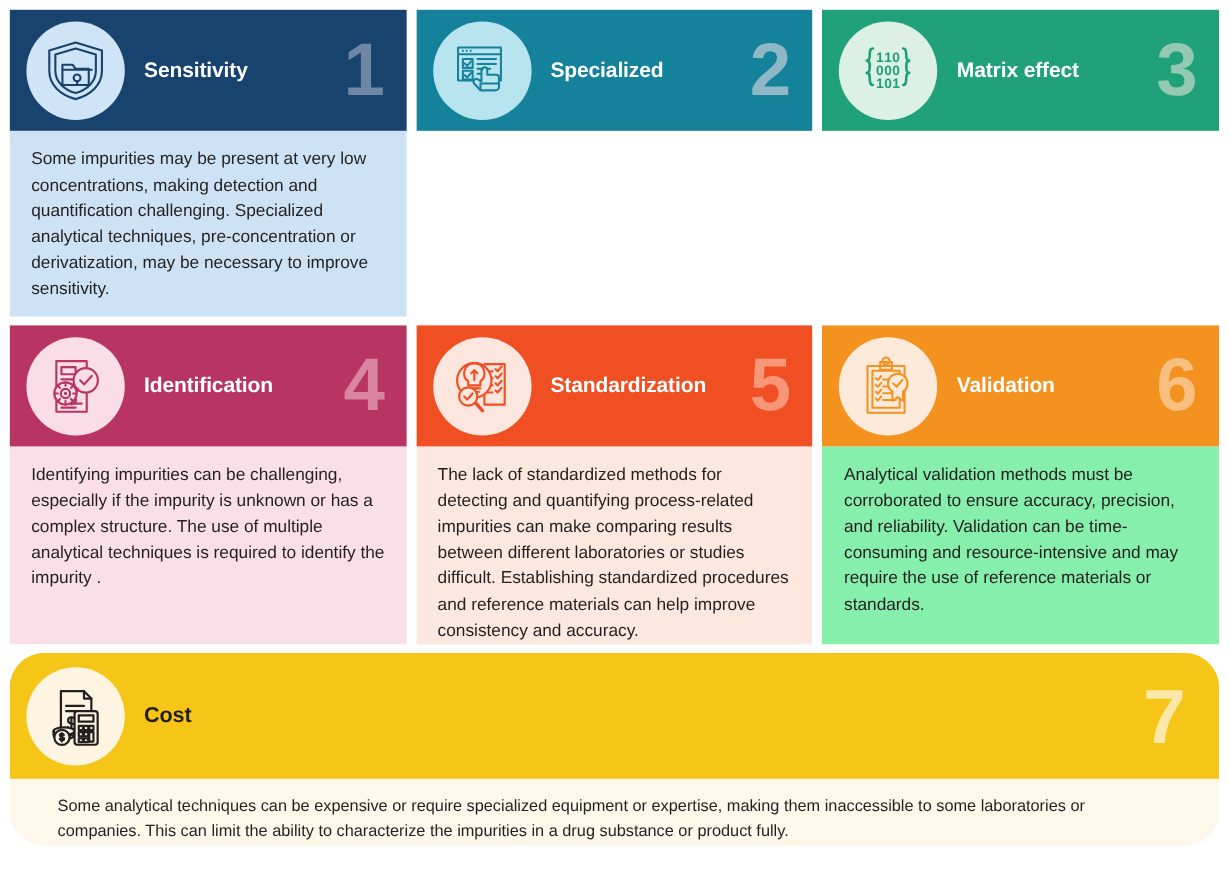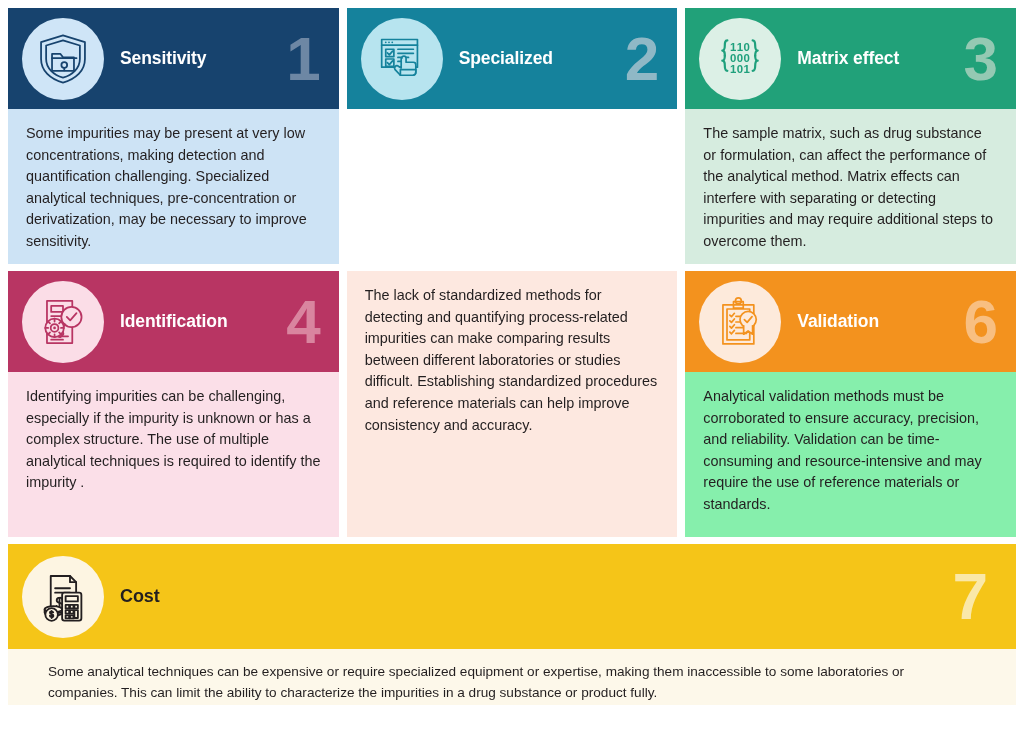--- a/index.html
+++ b/index.html
@@ -33,21 +33,21 @@
   .row-2 { height: 266px; }
   .row-3 { height: 161px; }
 
   .card {
     flex: 1 1 0;
     display: flex;
     flex-direction: column;
     overflow: hidden;
     min-width: 0;
   }
-  .card.full { flex: 1 1 100%; }
+  .card.full { flex: 1 1 100%; border-radius: 29px; }
 
   .card-head {
     position: relative;
     height: 101px;
     flex: 0 0 101px;
     display: flex;
     align-items: center;
     padding-left: 14px;
     box-sizing: border-box;
   }
@@ -184,23 +184,20 @@
                 <text x="24" y="49">1</text>
                   <text x="32" y="49">0</text>
                   <text x="40" y="49">1</text>
               </g>
             </svg>
           </span>
         </div>
         <div class="card-title">Matrix effect</div>
         <div class="card-num" style="color:#94c9b3">3</div>
       </div>
-      <div class="card-body" style="background:#d6ecdf">
-        <p>The sample matrix, such as drug substance or formulation, can affect the performance of the analytical method. Matrix effects can interfere with separating or detecting impurities and may require additional steps to overcome them.</p>
-      </div>
     </div>
 
   </div>
 
   <div class="row row-2">
 
     <div class="card">
       <div class="card-head" style="background:#b83563">
         <div class="badge" style="background:#fbdde7">
           <span>
@@ -224,20 +221,40 @@
         </div>
         <div class="card-title">Identification</div>
         <div class="card-num" style="color:#d9859f">4</div>
       </div>
       <div class="card-body" style="background:#fbdfe8">
         <p>Identifying impurities can be challenging, especially if the impurity is unknown or has a complex structure. The use of multiple analytical techniques is required to identify the impurity .</p>
       </div>
     </div>
 
     <div class="card">
+      <div class="card-head" style="background:#f04e23">
+        <div class="badge" style="background:#fde6dd">
+          <span>
+            <svg width="54" height="54" viewBox="0 0 64 64" fill="none" stroke="#f04e23" stroke-width="2.1" stroke-linejoin="round" stroke-linecap="round">
+              <rect x="34" y="10" width="20" height="40"></rect>
+              <path d="M37 17 h5 M37 24 h5 M37 31 h5 M37 38 h5"></path>
+              <path d="M45 15 l2 2 l4 -4.6 M45 22 l2 2 l4 -4.6 M45 29 l2 2 l4 -4.6 M45 36 l2 2 l4 -4.6"></path>
+              <circle cx="24" cy="26" r="17" fill="#fde6dd"></circle>
+              <path d="M24 9 a10 10 0 0 1 6 18 v4 h-12 v-4 a10 10 0 0 1 6 -18 z"></path>
+              <path d="M18 34 h12 M19.5 37.5 h9"></path>
+              <path d="M24 16 v10 M21 19 l3 -3 l3 3"></path>
+              <circle cx="18" cy="42" r="9" fill="#fde6dd"></circle>
+              <path d="M14 42 l3 3 l5.4 -6"></path>
+              <path d="M26 49 l6 7" stroke-width="3.4"></path>
+            </svg>
+          </span>
+        </div>
+        <div class="card-title">Standardization</div>
+        <div class="card-num" style="color:#f79679">5</div>
+      </div>
       <div class="card-body" style="background:#fde8e0">
         <p>The lack of standardized methods for detecting and quantifying process-related impurities can make comparing results between different laboratories or studies difficult. Establishing standardized procedures and reference materials can help improve consistency and accuracy.</p>
       </div>
     </div>
 
     <div class="card">
       <div class="card-head" style="background:#f3921e">
         <div class="badge" style="background:#fdeadb">
           <span>
             <svg width="52" height="52" viewBox="0 0 64 64" fill="none" stroke="#f3921e" stroke-width="2.1" stroke-linejoin="round" stroke-linecap="round">

